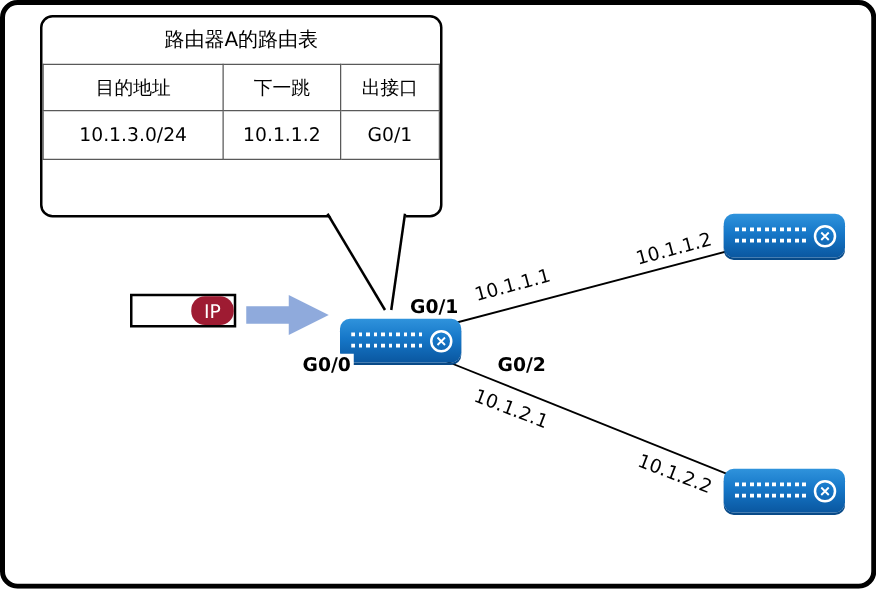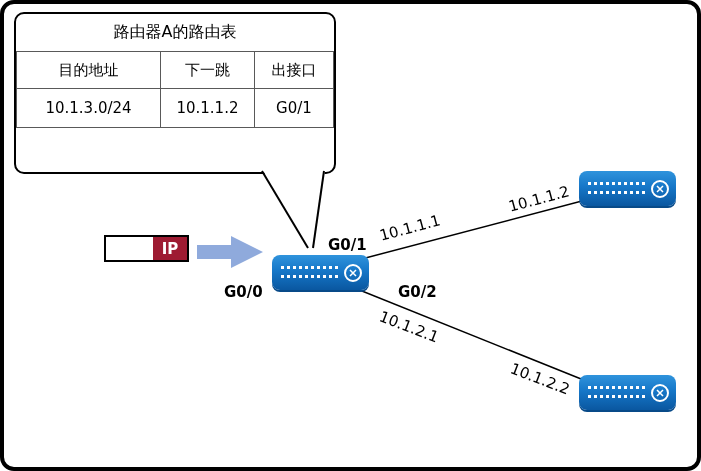--- a/index.html
+++ b/index.html
@@ -6,21 +6,21 @@
   html,body { width:701px; height:471px; }
   body { font-family:"DejaVu Sans","Liberation Sans",sans-serif; background:#fff; }
 
   .frame {
     position:relative; width:701px; height:471px;
     background:#fff; border:4px solid #000; border-radius:14px; overflow:hidden;
   }
 
   
   .callout {
-    position:absolute; left:10px; top:8px; width:322px; height:162px;
+    position:absolute; left:28px; top:8px; width:322px; height:162px;
     background:#fff; border:2px solid #000; border-radius:10px;
     z-index:2; padding-top:8px;
   }
   .callout-title { text-align:center; font-size:16px; color:#000; }
   table.rt { border-collapse:collapse; margin:8px auto 0; table-layout:fixed; }
   .rt th, .rt td {
     border:1.5px solid var(--table-border,#595959);
     text-align:center; vertical-align:middle;
     font-weight:normal; font-size:15px; color:#000;
   }
@@ -50,22 +50,22 @@
   .gauge svg { width:10px; height:10px; display:block; }
 
   
   .packet {
     position:absolute; left:100px; top:231px; width:85px; height:27px;
     border:2px solid #000; background:#fff; display:flex; z-index:4;
   }
   .packet-red {
     margin-left:auto; width:34px; height:100%;
     background:var(--packet-red,#9E1B32); color:#fff;
-    font-weight:bold; font-size:15px;
-    display:flex; align-items:center; justify-content:center;
+    font-weight:normal; font-size:15px;
+    display:flex; align-items:center; justify-content:center;border-radius:11px;
   }
 
   .if-label {
     position:absolute; z-index:5; font-size:15px; font-weight:bold; color:#000;
     background:#fff; padding:0 2px; white-space:nowrap;
   }
   .ip-label {
     position:absolute; z-index:5; font-size:15px; color:#000;
     background:#fff; padding:0 3px; white-space:nowrap;
   }
@@ -134,21 +134,21 @@
   <div class="router" style="left:575px; top:371px;">
     <div class="port-row r1"></div>
     <div class="port-row r2"></div>
     <div class="gauge">
       <svg viewBox="0 0 20 20">
           <path d="M4 4 L16 16 M16 4 L4 16" stroke="#fff" stroke-width="3" fill="none"></path>
         </svg>
     </div>
   </div>
 
-  <div class="if-label" style="left:218px; top:279px;text-align:center;">G0/0</div>
+  <div class="if-label" style="left:236px; top:279px;text-align:center;">G0/0</div>
   <div class="if-label" style="left:322px; top:232px;">G0/1</div>
   <div class="if-label" style="left:392px; top:279px;">G0/2</div>
 
   <div class="ip-label" style="left:372px; top:215px; transform:rotate(-15deg);">10.1.1.1</div>
   <div class="ip-label" style="left:501px; top:186px; transform:rotate(-15deg);">10.1.1.2</div>
   <div class="ip-label" style="left:371px; top:314px; transform:rotate(21deg);">10.1.2.1</div>
   <div class="ip-label" style="left:502px; top:366px; transform:rotate(21deg);">10.1.2.2</div>
 
 </div>
 

